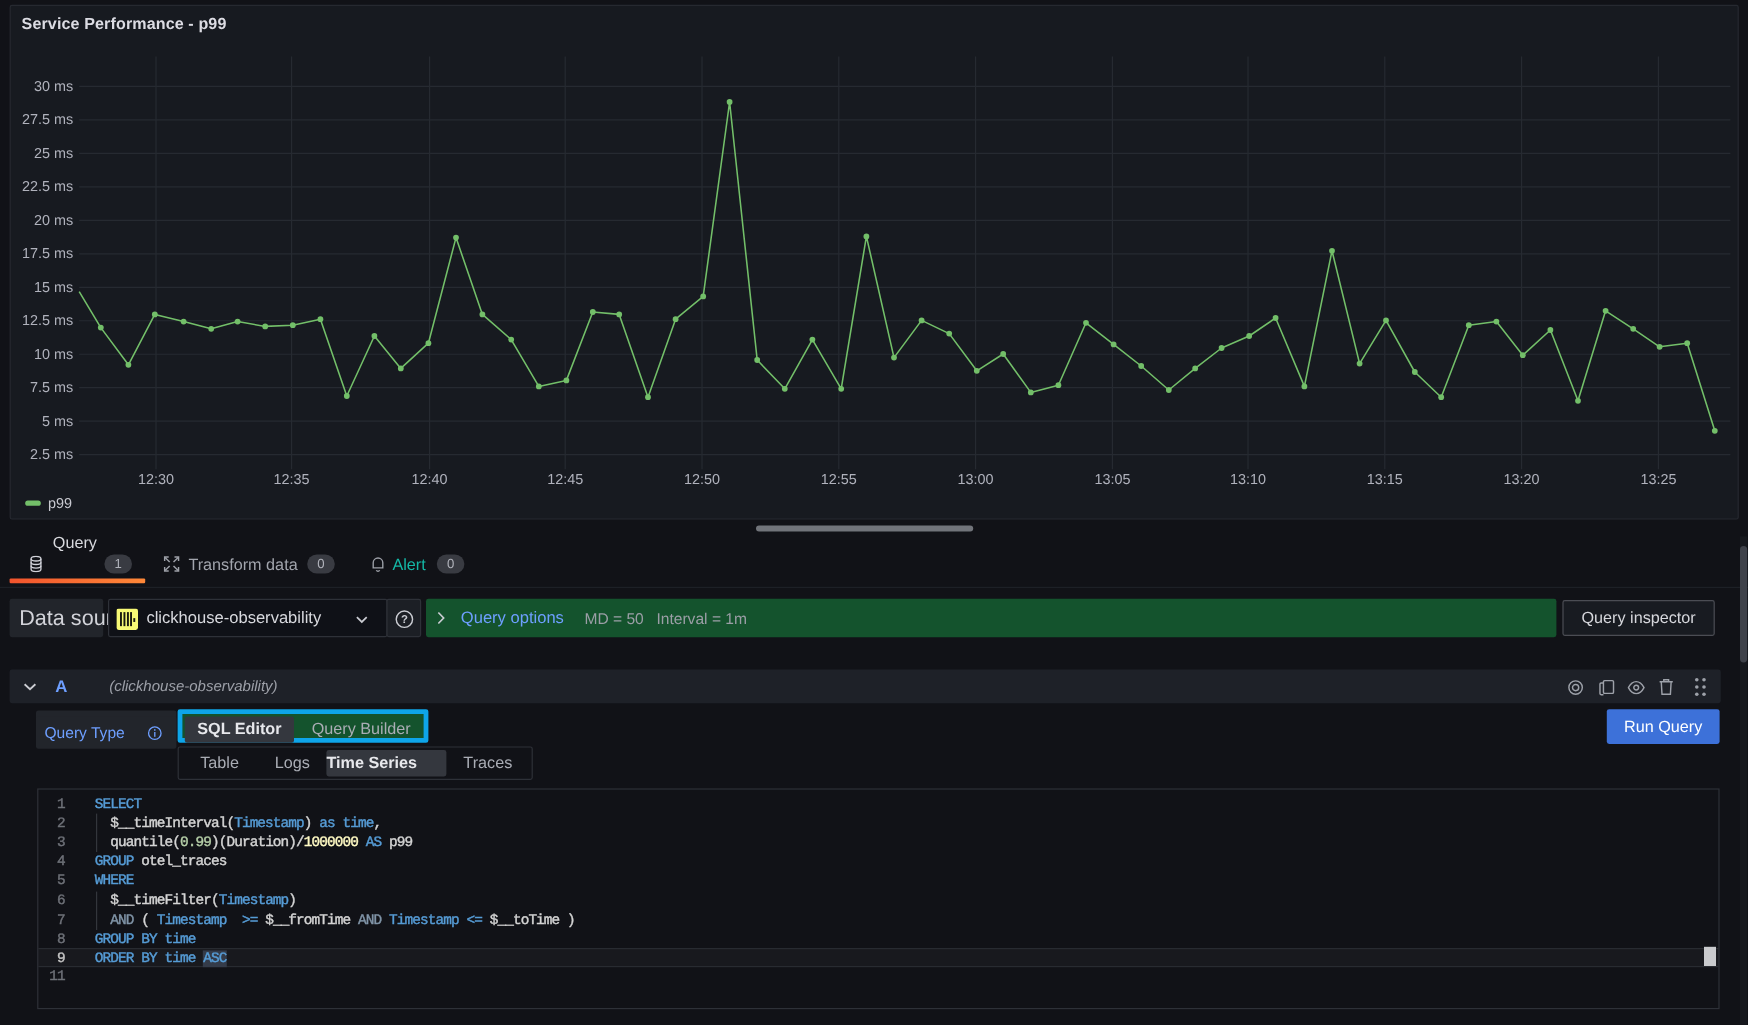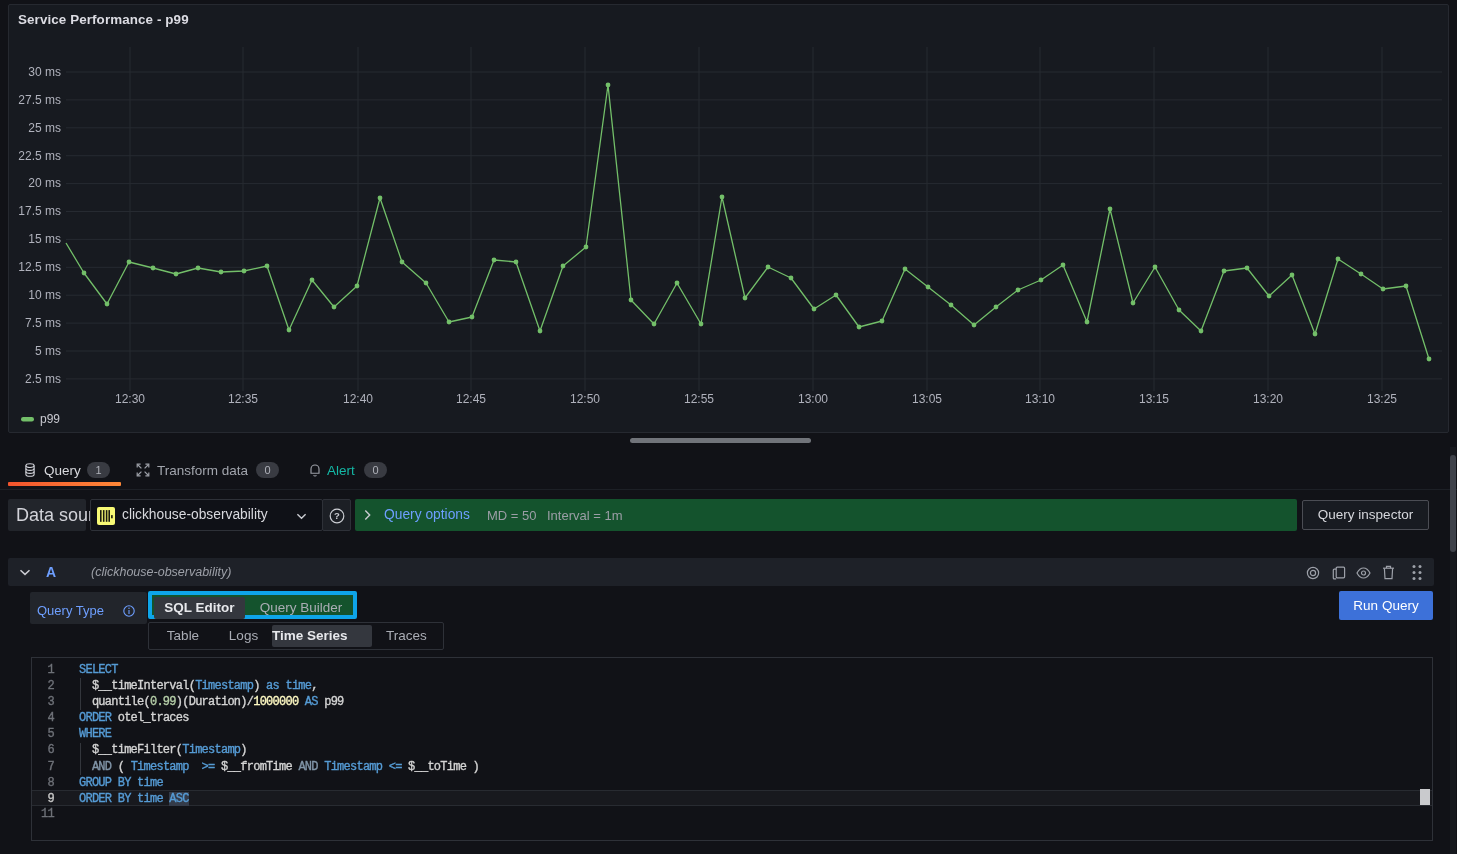--- a/index.html
+++ b/index.html
@@ -136,21 +136,21 @@
 <div class="abs" style="left:8px;top:482px;width:113px;height:4px;background:linear-gradient(90deg,#f2542d,#ff8838);border-radius:1px"></div>
 
 <svg class="abs" style="left:25px;top:463px" width="10" height="14" viewBox="0 0 10 14">
  <g fill="none" stroke="#d2d3da" stroke-width="1.1">
   <ellipse cx="5" cy="2.6" rx="4.1" ry="1.9"></ellipse>
   <path d="M0.9 2.6 V11.4 A4.1 1.9 0 0 0 9.1 11.4 V2.6"></path>
   <path d="M0.9 5.5 A4.1 1.9 0 0 0 9.1 5.5"></path>
   <path d="M0.9 8.5 A4.1 1.9 0 0 0 9.1 8.5"></path>
  </g>
 </svg>
-<div class="abs" style="left:44px;top:463px;font-size:13.5px;font-weight:500;color:#d8d9de">Query</div>
+<div class="abs" style="left:44px;top:445px;font-size:13.5px;font-weight:500;color:#d8d9de">Query</div>
 <div class="abs" style="left:87px;top:462px;width:23px;height:16px;border-radius:8px;background:#393b42;color:#b0b2ba;font-size:11px;text-align:center;line-height:16px">1</div>
 
 <svg class="abs" style="left:136px;top:463px" width="14" height="14" viewBox="0 0 14 14">
  <g fill="none" stroke="#9da0a8" stroke-width="1.2">
   <path d="M1.2 4.6 V1.2 H4.6"></path>
       <path d="M1.5 1.5 L5.4 5.4"></path>
   <path d="M9.4 1.2 H12.8 V4.6"></path>
       <path d="M12.5 1.5 L8.6 5.4"></path>
   <path d="M12.8 9.4 V12.8 H9.4"></path>
       <path d="M12.5 12.5 L8.6 8.6"></path>
@@ -285,21 +285,21 @@
       <div style="position:relative;height:16.2px;">
         <span style="position:absolute;left:0;width:22px;text-align:right;color:#6e7178">2</span>
         <span style="position:absolute;left:47px;white-space:pre">  <span style="color:#d4d4d4">$__timeInterval(</span><span style="color:#569cd6">Timestamp</span><span style="color:#d4d4d4">)</span><span style="color:#569cd6"> as time</span><span style="color:#d4d4d4">,</span></span>
       </div>
       <div style="position:relative;height:16.2px;">
         <span style="position:absolute;left:0;width:22px;text-align:right;color:#6e7178">3</span>
         <span style="position:absolute;left:47px;white-space:pre">  <span style="color:#d4d4d4">quantile(</span><span style="color:#b5cea8">0.99</span><span style="color:#d4d4d4">)(Duration)/</span><span style="color:#fef9c3">1000000</span><span style="color:#569cd6"> AS</span><span style="color:#d4d4d4"> p99</span></span>
       </div>
       <div style="position:relative;height:16.2px;">
         <span style="position:absolute;left:0;width:22px;text-align:right;color:#6e7178">4</span>
-        <span style="position:absolute;left:47px;white-space:pre"><span style="color:#569cd6">ORDER</span><span style="color:#d4d4d4"> otel_traces</span></span>
+        <span style="position:absolute;left:47px;white-space:pre"><span style="color:#569cd6">GROUP</span><span style="color:#d4d4d4"> otel_traces</span></span>
       </div>
       <div style="position:relative;height:16.2px;">
         <span style="position:absolute;left:0;width:22px;text-align:right;color:#6e7178">5</span>
         <span style="position:absolute;left:47px;white-space:pre"><span style="color:#569cd6">WHERE</span></span>
       </div>
       <div style="position:relative;height:16.2px;">
         <span style="position:absolute;left:0;width:22px;text-align:right;color:#6e7178">6</span>
         <span style="position:absolute;left:47px;white-space:pre">  <span style="color:#d4d4d4">$__timeFilter(</span><span style="color:#569cd6">Timestamp</span><span style="color:#d4d4d4">)</span></span>
       </div>
       <div style="position:relative;height:16.2px;">

